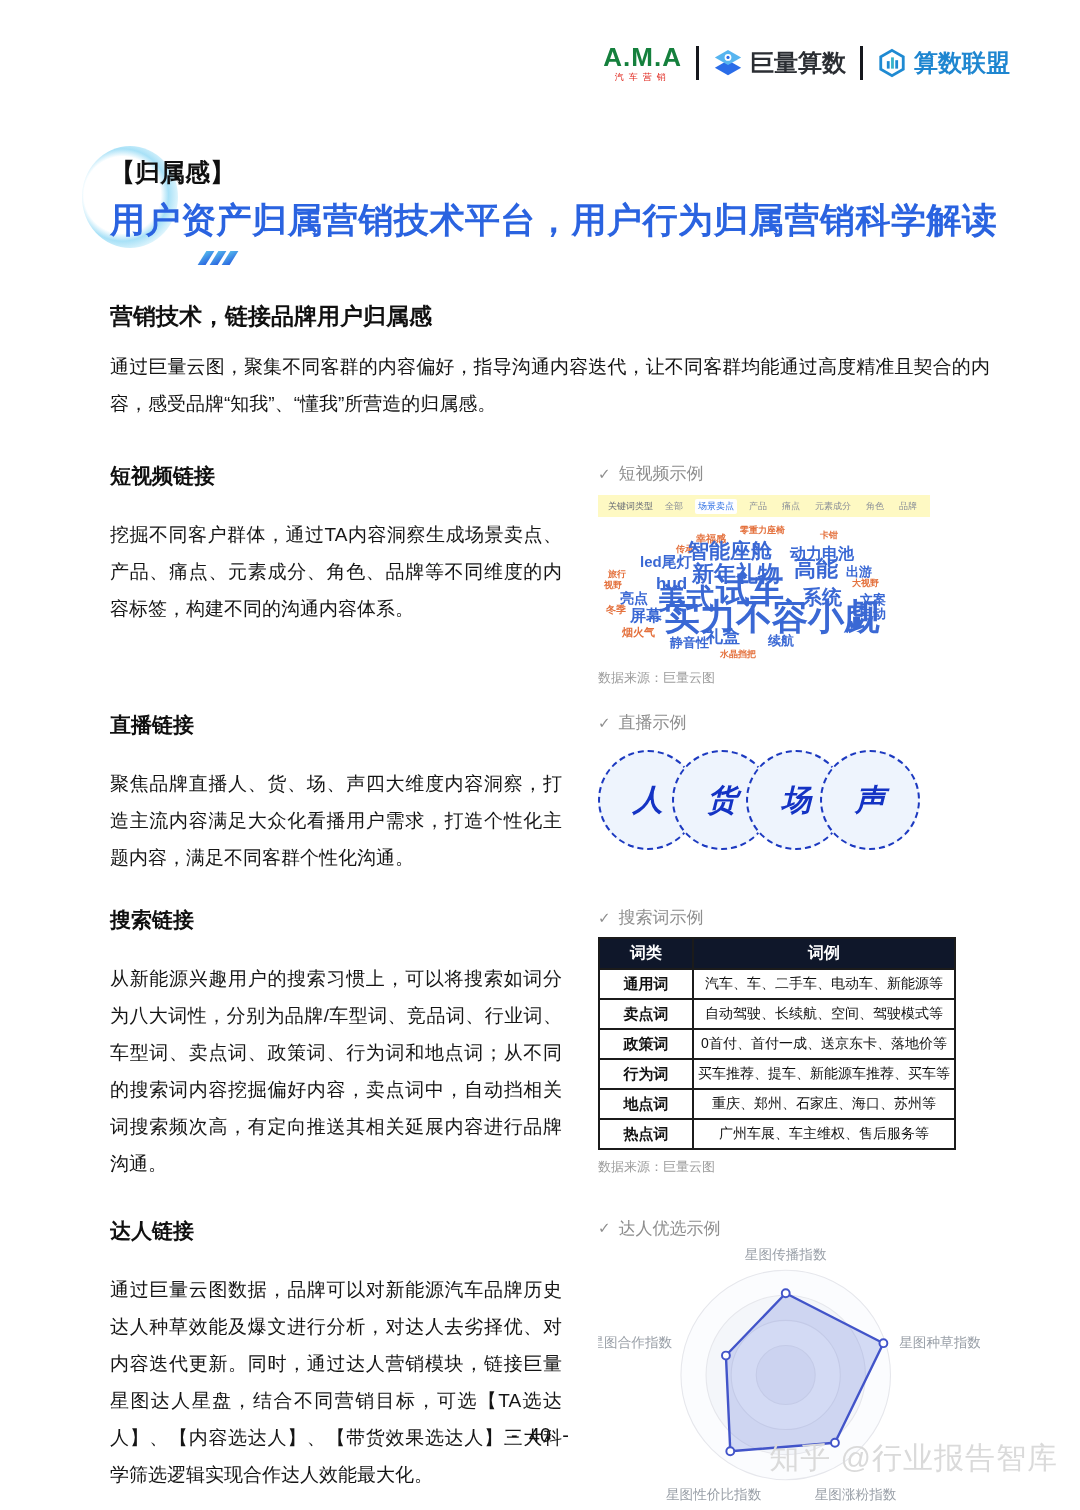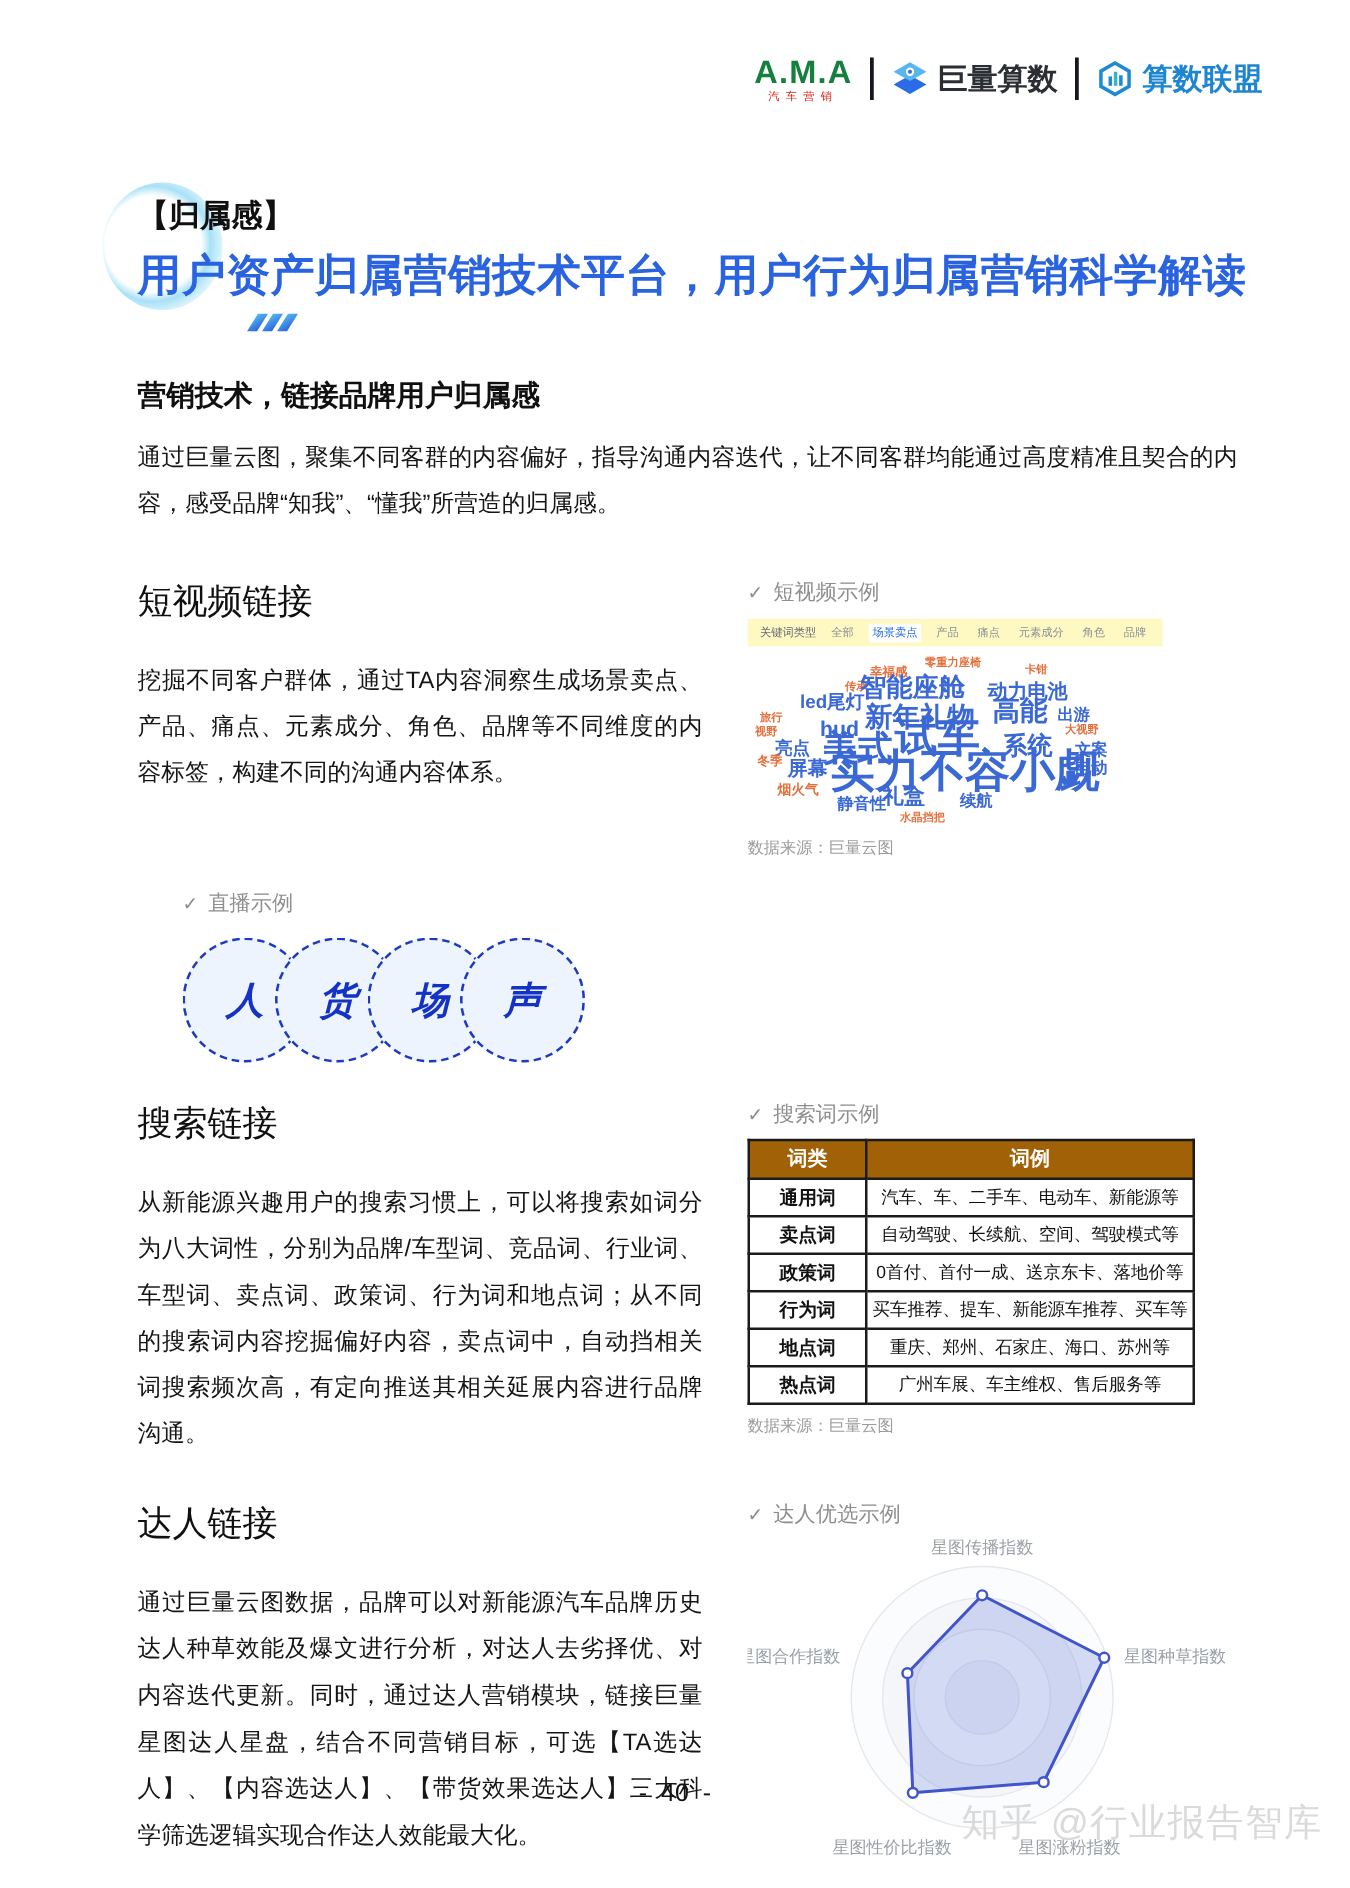--- a/index.html
+++ b/index.html
@@ -31,21 +31,21 @@
   .slashes i{display:block;width:8px;height:14px;transform:skewX(-32deg);
     background:linear-gradient(135deg,#54b9ec,#2a63e0);}
 
   .intro-heading{margin-top:36px;font-size:23px;font-weight:800;color:#101010;}
   .intro-body{margin-top:16px;font-size:19px;line-height:1.95;text-align:justify;}
 
   .rows{margin-top:40px;}
   .row{display:flex;}
   .row-left{width:452px;flex:none;}
   .row-right{width:392px;flex:none;margin-left:36px;}
-  .sec-heading{font-size:28px;font-weight:400;color:#101010;margin:0 0 26px;}
+  .sec-heading{font-size:21px;font-weight:700;color:#101010;margin:0 0 26px;}
   .body-text{font-size:19px;line-height:1.95;text-align:justify;margin:0;}
   .mb1{margin-bottom:24px;} .mb2{margin-bottom:30px;} .mb3{margin-bottom:34px;}
 
   .example-label{display:flex;align-items:center;gap:8px;font-size:17px;color:#8e8e8e;}
   .example-label .check{font-size:15px;color:#8e8e8e;}
   .source-note{margin-top:8px;font-size:13px;color:#9c9c9c;}
 
   
   .wc-tabs{margin-top:10px;display:flex;align-items:center;gap:9px;background:#fef9c3;
     height:22px;padding:0 10px;width:fit-content;font-size:9px;color:#8a8f99;}
@@ -59,21 +59,21 @@
 
   
   .live-circles{display:flex;margin-top:16px;}
   .live-circle{width:96px;height:96px;flex:none;border:2px dashed #1c39c0;border-radius:50%;
     background:#eef4fd;display:flex;align-items:center;justify-content:center;}
   .live-circle + .live-circle{margin-left:-26px;}
   .live-circle span{font-size:30px;font-weight:800;font-style:italic;color:#1433c4;}
 
   
   .search-table{border-collapse:collapse;width:358px;margin-top:8px;}
-  .search-table th{background:#a16207;color:#fff;font-size:16px;font-weight:800;
+  .search-table th{background:#0f172a;color:#fff;font-size:16px;font-weight:800;
     border:2px solid #1b1b1b;padding:4px 6px;}
   .search-table td{border:2px solid #1b1b1b;font-size:14px;padding:4.5px 4px;text-align:center;
     color:#111;white-space:nowrap;}
   .search-table .cell-cat{font-weight:800;font-size:15px;width:84px;}
 
   
   .radar-wrap{margin-top:4px;}
   .radar-wrap svg{width:382px;height:auto;display:block;}
 
   
@@ -179,20 +179,24 @@
               <span class="wc-word wc-blue" style="left: 72px; top: 115px; font-size: 13px;">静音性</span>
               <span class="wc-word wc-blue" style="left: 108px; top: 107px; font-size: 17px;">礼盒</span>
               <span class="wc-word wc-blue" style="left: 170px; top: 113px; font-size: 13px;">续航</span>
               <span class="wc-word wc-orange" style="left: 122px; top: 129px; font-size: 9px;">水晶挡把</span>
             </div>
           <div class="source-note">数据来源：巨量云图</div>
         </div>
       </div>
 
       <div class="row mb2">
+        <div class="row-left">
+          <h3 class="sec-heading">直播链接</h3>
+          <p class="body-text">聚焦品牌直播人、货、场、声四大维度内容洞察，打造主流内容满足大众化看播用户需求，打造个性化主题内容，满足不同客群个性化沟通。</p>
+        </div>
         <div class="row-right">
           <div class="example-label">
             <span class="check">✓</span>
             <span>直播示例</span>
           </div>
           <div class="live-circles">
               <div class="live-circle">
                 <span>人</span>
               </div>
               <div class="live-circle">

